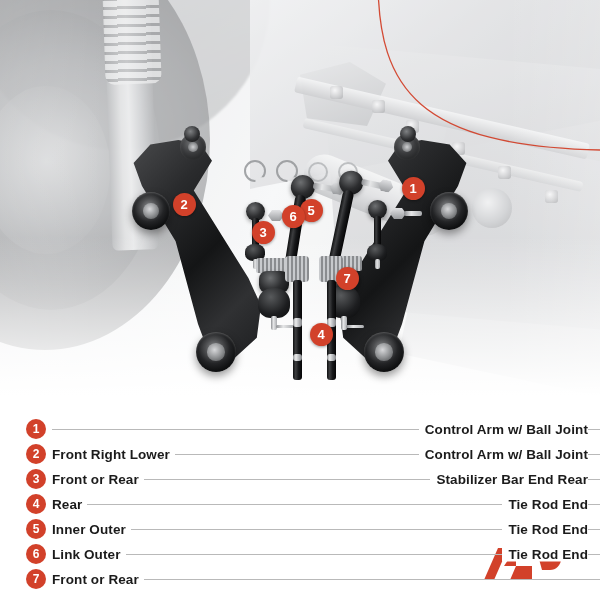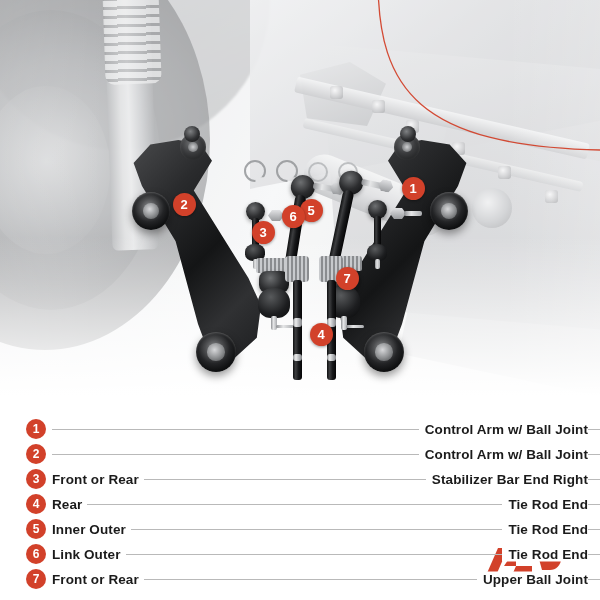--- a/index.html
+++ b/index.html
@@ -399,28 +399,29 @@
 
   <div class="row">
     <span class="row-line"></span>
     <span class="row-badge">1</span>
     <span class="row-right">Control Arm w/ Ball Joint</span>
   </div>
 
   <div class="row">
     <span class="row-line"></span>
     <span class="row-badge">2</span>
+    <span class="row-left">Front Right Lower</span>
     <span class="row-right">Control Arm w/ Ball Joint</span>
   </div>
 
   <div class="row">
     <span class="row-line"></span>
     <span class="row-badge">3</span>
     <span class="row-left">Front or Rear</span>
-    <span class="row-right">Stabilizer Bar End Right</span>
+    <span class="row-right">Stabilizer Bar End Rear</span>
   </div>
 
   <div class="row">
     <span class="row-line"></span>
     <span class="row-badge">4</span>
     <span class="row-left">Rear</span>
     <span class="row-right">Tie Rod End</span>
   </div>
 
   <div class="row">
@@ -434,21 +435,20 @@
     <span class="row-line"></span>
     <span class="row-badge">6</span>
     <span class="row-left">Link Outer</span>
     <span class="row-right">Tie Rod End</span>
   </div>
 
   <div class="row">
     <span class="row-line"></span>
     <span class="row-badge">7</span>
     <span class="row-left">Front or Rear</span>
-    <span class="row-right">Upper Ball Joint</span>
   </div>
 </div>
 
 <svg class="logo" viewBox="0 0 108 50">
   <g fill="#D2412A">
     <polygon points="6,44 20,12 30,12 16,44"></polygon>
     <polygon points="30,12 52,12 52,24 38,24 38,30 54,30 54,44 32,44 38,30 26,30 30,24 36,24"></polygon>
     <path d="M 58 12 L 72 12 A 11 11 0 0 1 72 34 L 64 34 L 58 12 Z"></path>
   </g>
 </svg>

